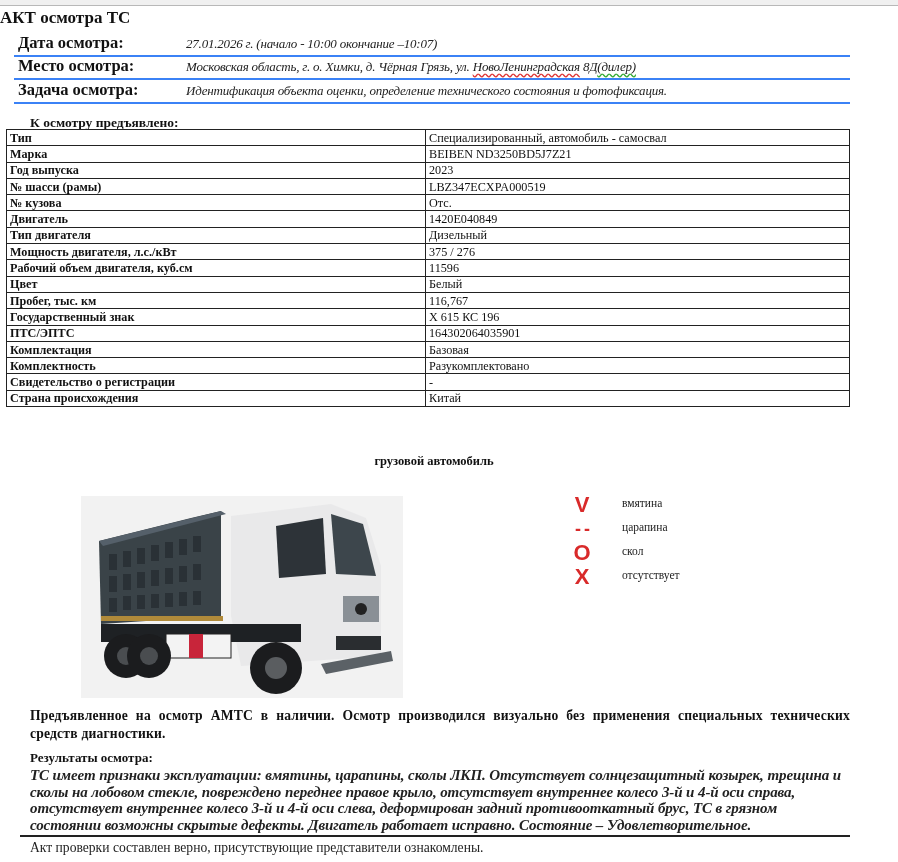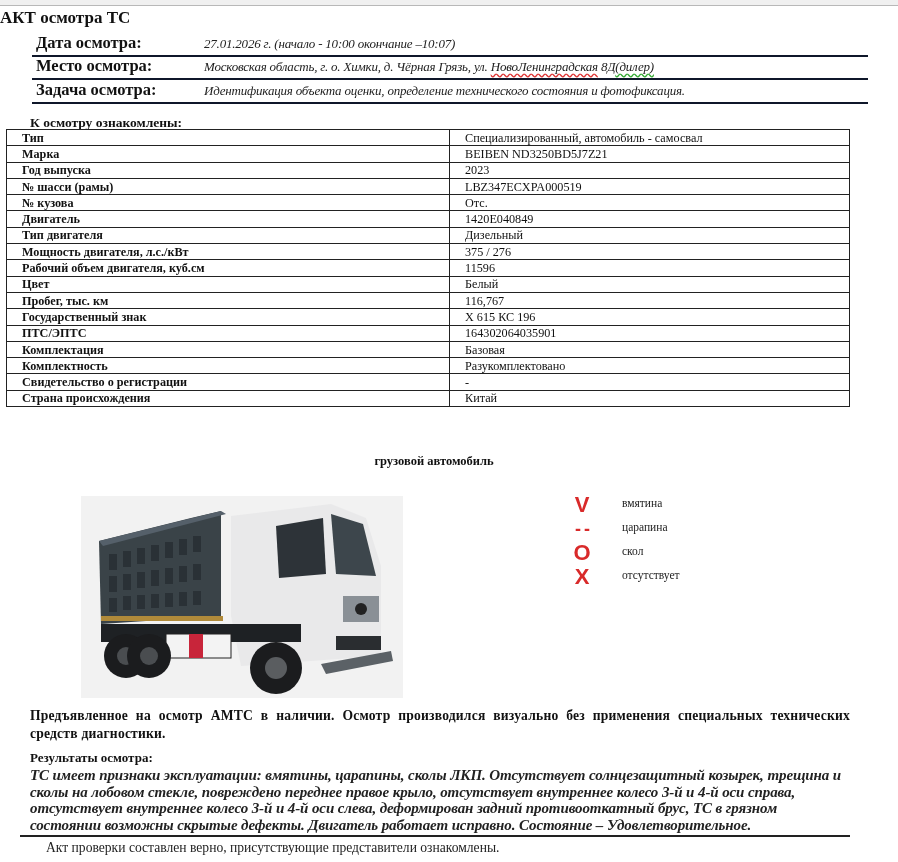--- a/index.html
+++ b/index.html
@@ -4,47 +4,47 @@
 <style>
   html, body { margin: 0; padding: 0; }
   body {
     width: 898px; height: 862px; overflow: hidden; position: relative;
     background: #ffffff; color: #111;
     font-family: "Liberation Serif", "DejaVu Serif", serif;
   }
   .topbar { position: absolute; left: 0; top: 0; width: 898px; height: 5px; background: #f0f0f0; border-bottom: 1px solid #b8b8b8; }
   .title { position: absolute; left: 0; top: 8px; width: 898px; font-weight: bold; font-size: 17px; }
 
-  .info-row { position: absolute; left: 32px; width: 836px; height: 22px; border-bottom: 2px solid #0f172a; }
+  .info-row { position: absolute; left: 14px; width: 836px; height: 22px; border-bottom: 2px solid #3b82f6; }
   .info-label { position: absolute; left: 4px; bottom: 2px; font-weight: bold; font-size: 16.5px; }
   .info-value { position: absolute; left: 172px; bottom: 3px; font-style: italic; font-size: 13px; color: #222; letter-spacing: -0.2px; }
   .spell-red { text-decoration: underline wavy #d33; text-underline-offset: 2px; }
   .spell-green { text-decoration: underline wavy #3a3; text-underline-offset: 2px; }
 
   .presented { position: absolute; left: 30px; top: 115px; font-weight: bold; font-size: 13.5px; }
 
   table.specs { position: absolute; left: 6px; top: 129px; width: 844px; border-collapse: collapse; table-layout: fixed; }
-  table.specs td { border: 1.5px solid #222; padding: 0 15px; height: 15.3px; line-height: 14px; font-size: 12.2px; white-space: nowrap; overflow: hidden; }
+  table.specs td { border: 1.5px solid #222; padding: 0 3px; height: 15.3px; line-height: 14px; font-size: 12.2px; white-space: nowrap; overflow: hidden; }
   table.specs td.k { width: 412px; font-weight: bold; }
   table.specs td.v { font-weight: normal; }
 
   .ext-title { position: absolute; left: 0; top: 454px; width: 868px; text-align: center; font-weight: bold; font-size: 12.5px; line-height: 14px; }
 
   .truck { position: absolute; left: 81px; top: 496px; width: 322px; height: 202px; background: #f3f3f3; }
 
   .legend { position: absolute; left: 570px; top: 494px; }
   .legend-row { position: relative; height: 24px; }
   .legend-sym { position: absolute; left: 0; top: 0; width: 24px; text-align: center; color: #d92a2a; font-family: "Liberation Sans", sans-serif; font-weight: bold; font-size: 22px; line-height: 22px; }
   .legend-text { position: absolute; left: 52px; top: 3px; font-size: 11.5px; color: #222; white-space: nowrap; }
 
   .para1 { position: absolute; left: 30px; top: 707px; width: 820px; font-size: 13.6px; line-height: 18px; text-align: justify; letter-spacing: 0.2px; font-weight: bold; }
   .results-h { position: absolute; left: 30px; top: 750px; font-weight: bold; font-size: 13px; text-align: right; }
   .results { position: absolute; left: 30px; top: 767px; width: 820px; font-style: italic; font-weight: bold; font-size: 15px; line-height: 16.5px; color: #222; letter-spacing: -0.1px; }
   .results-rule { position: absolute; left: 20px; top: 835px; width: 830px; height: 0; border-top: 2px solid #222; }
-  .final { position: absolute; left: 30px; top: 840px; font-size: 13.6px; color: #222; margin-left: 16px; }
+  .final { position: absolute; left: 30px; top: 840px; font-size: 13.6px; color: #222; }
 </style>
 </head>
 <body>
 
 <div class="topbar"></div>
 
 <div class="title">АКТ осмотра ТС</div>
 
 <div class="info-row" style="top:33px">
   <span class="info-label">Дата осмотра:</span>
@@ -52,21 +52,21 @@
 </div>
 <div class="info-row" style="top:56px">
   <span class="info-label">Место осмотра:</span>
   <span class="info-value"><span>Московская область, г. о. Химки, д. Чёрная Грязь, ул. </span><span class="spell-red">НовоЛенинградская</span><span> </span><span>8Д</span><span class="spell-green">(дилер)</span></span>
 </div>
 <div class="info-row" style="top:80px">
   <span class="info-label">Задача осмотра:</span>
   <span class="info-value">Идентификация объекта оценки, определение технического состояния и фотофиксация.</span>
 </div>
 
-<div class="presented">К осмотру ознакомлены:</div>
+<div class="presented">К осмотру предъявлено:</div>
 
 <table class="specs">
   <tbody id="specs-body">
       <tr>
         <td class="k">Тип</td>
         <td class="v">Специализированный, автомобиль - самосвал</td>
       </tr>
       <tr>
         <td class="k">Марка</td>
         <td class="v">BEIBEN ND3250BD5J7Z21</td>

